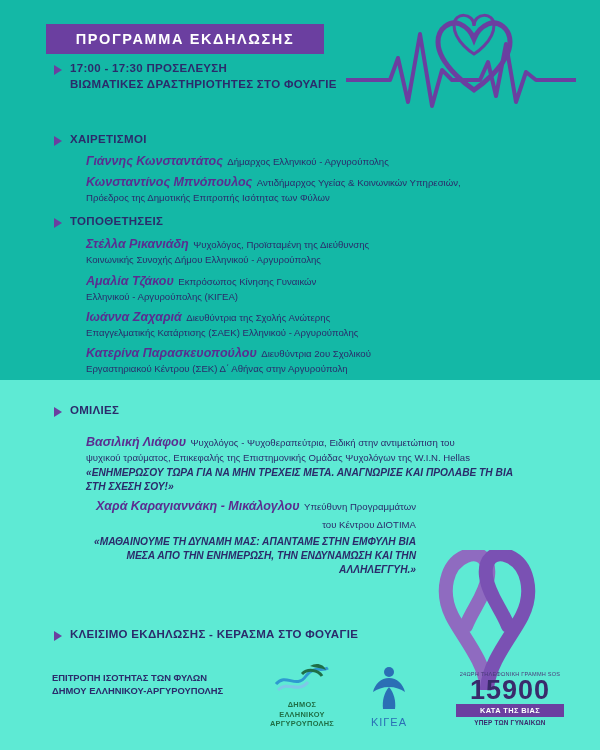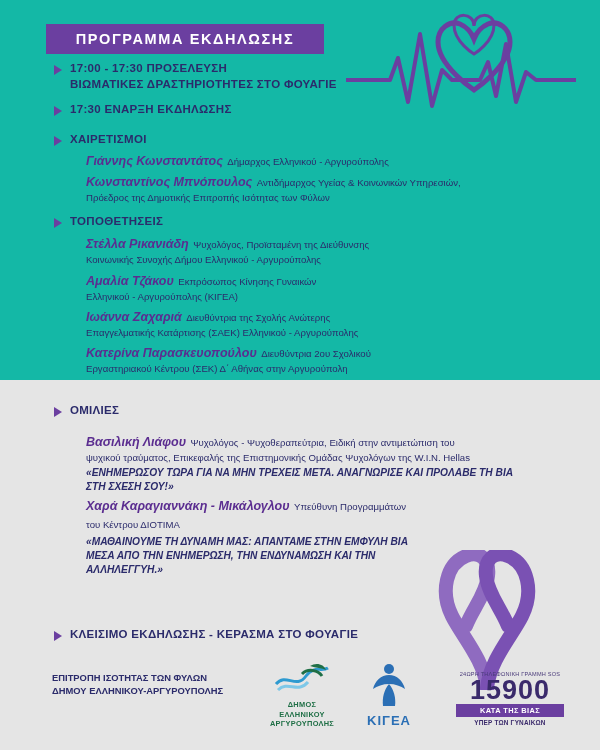--- a/index.html
+++ b/index.html
@@ -38,36 +38,36 @@
   .bold-purple{color:#2b2b6b;font-weight:bold;font-size:11.5px;letter-spacing:.3px;}
 
   .entry{position:absolute;}
   .name{color:#5b2d90;font-weight:bold;font-size:12.5px;font-style:italic;}
   .role{color:#2b2b6b;font-size:9.6px;}
   .role2{color:#2b2b6b;font-size:9.6px;display:block;margin-top:2px;}
 
   
   .bottom-section{
     position:absolute;left:0;top:380px;width:600px;height:370px;
-    background:#e5e5e5;
+    background:#5eead4;
   }
 
   .quote{font-style:italic;font-weight:bold;color:#2b2b6b;font-size:10.2px;display:block;margin-top:3px;line-height:1.35;}
   .choir{color:#5b2d90;font-weight:bold;font-style:italic;font-size:11px;line-height:1.45;}
 
   
   .ribbon{position:absolute;right:58px;top:170px;width:110px;height:140px;}
 
   
   .footer-text{position:absolute;left:52px;bottom:52px;width:200px;font-size:9.4px;color:#2b2b6b;line-height:1.45;font-weight:bold;}
 
   .logo-dimos{position:absolute;left:254px;bottom:22px;width:96px;text-align:center;}
   .logo-dimos .lbl{font-size:7.4px;font-weight:bold;color:#1f6f46;line-height:1.25;letter-spacing:.3px;margin-top:2px;}
   .logo-kigea{position:absolute;left:352px;bottom:22px;width:74px;text-align:center;}
-  .logo-kigea .lbl{font-size:13px;font-weight:bold;color:#2b6fb5;letter-spacing:1px;margin-top:1px;}
+  .logo-kigea .lbl{font-size:11px;font-weight:normal;color:#2b6fb5;letter-spacing:1px;margin-top:1px;}
 
   .sos-box{position:absolute;right:36px;bottom:24px;width:108px;text-align:center;}
   .sos-top{font-size:5.6px;color:#4a3b7a;letter-spacing:.2px;}
   .sos-num{font-size:27px;font-weight:bold;color:#3a2a6b;line-height:1;letter-spacing:1px;}
   .sos-bar{background:#6b3fa0;color:#fff;font-size:7.4px;font-weight:bold;padding:2px 12px;letter-spacing:.4px;}
   .sos-sub{font-size:6.4px;color:#3a2a6b;font-weight:bold;margin-top:2px;letter-spacing:.2px;}
 </style>
 </head>
 <body>
 
@@ -93,24 +93,20 @@
     </div>
 
     <div class="bullet-row" style="left:54px;top:62px;width:420px;">
       <div class="tri"></div>
       <div>
         <div class="bold-purple">17:00 - 17:30 ΠΡΟΣΕΛΕΥΣΗ</div>
         <div class="bold-purple" style="margin-top:4px;">ΒΙΩΜΑΤΙΚΕΣ ΔΡΑΣΤΗΡΙΟΤΗΤΕΣ ΣΤΟ ΦΟΥΑΓΙΕ</div>
       </div>
     </div>
 
-    <div class="bullet-row" style="left:54px;top:103px;width:420px;">
-      <div class="tri"></div>
-      <div class="bold-purple">17:30 ΕΝΑΡΞΗ ΕΚΔΗΛΩΣΗΣ</div>
-    </div>
 
     <div class="bullet-row" style="left:54px;top:133px;">
       <div class="tri"></div>
       <div class="bold-purple">ΧΑΙΡΕΤΙΣΜΟΙ</div>
     </div>
 
     <div class="entry" style="left:86px;top:151px;width:440px;">
       <span class="name">Γιάννης Κωνσταντάτος</span>
       <span class="role">Δήμαρχος Ελληνικού - Αργυρούπολης</span>
     </div>
@@ -159,21 +155,21 @@
       <div class="bold-purple">ΟΜΙΛΙΕΣ</div>
     </div>
 
     <div class="entry" style="left:86px;top:52px;width:440px;">
       <span class="name">Βασιλική Λιάφου</span>
       <span class="role">Ψυχολόγος - Ψυχοθεραπεύτρια, Ειδική στην αντιμετώπιση του</span>
       <span class="role2">ψυχικού τραύματος, Επικεφαλής της Επιστημονικής Ομάδας Ψυχολόγων της W.I.N. Hellas</span>
       <span class="quote">«ΕΝΗΜΕΡΩΣΟΥ ΤΩΡΑ ΓΙΑ ΝΑ ΜΗΝ ΤΡΕΧΕΙΣ ΜΕΤΑ. ΑΝΑΓΝΩΡΙΣΕ ΚΑΙ ΠΡΟΛΑΒΕ ΤΗ ΒΙΑ ΣΤΗ ΣΧΕΣΗ ΣΟΥ!»</span>
     </div>
 
-    <div class="entry" style="left:86px;top:116px;width:330px;">
+    <div class="entry" style="left:86px;top:116px;width:330px;text-align:right;">
       <span class="name">Χαρά Καραγιαννάκη - Μικάλογλου</span>
       <span class="role">Υπεύθυνη Προγραμμάτων του Κέντρου ΔΙΟΤΙΜΑ</span>
       <span class="quote">«ΜΑΘΑΙΝΟΥΜΕ ΤΗ ΔΥΝΑΜΗ ΜΑΣ: ΑΠΑΝΤΑΜΕ ΣΤΗΝ ΕΜΦΥΛΗ ΒΙΑ ΜΕΣΑ ΑΠΟ ΤΗΝ ΕΝΗΜΕΡΩΣΗ, ΤΗΝ ΕΝΔΥΝΑΜΩΣΗ ΚΑΙ ΤΗΝ ΑΛΛΗΛΕΓΓΥΗ.»</span>
     </div>
 
 
     <div class="bullet-row" style="left:54px;top:248px;">
       <div class="tri"></div>
       <div class="bold-purple">ΚΛΕΙΣΙΜΟ ΕΚΔΗΛΩΣΗΣ - ΚΕΡΑΣΜΑ ΣΤΟ ΦΟΥΑΓΙΕ</div>
     </div>

